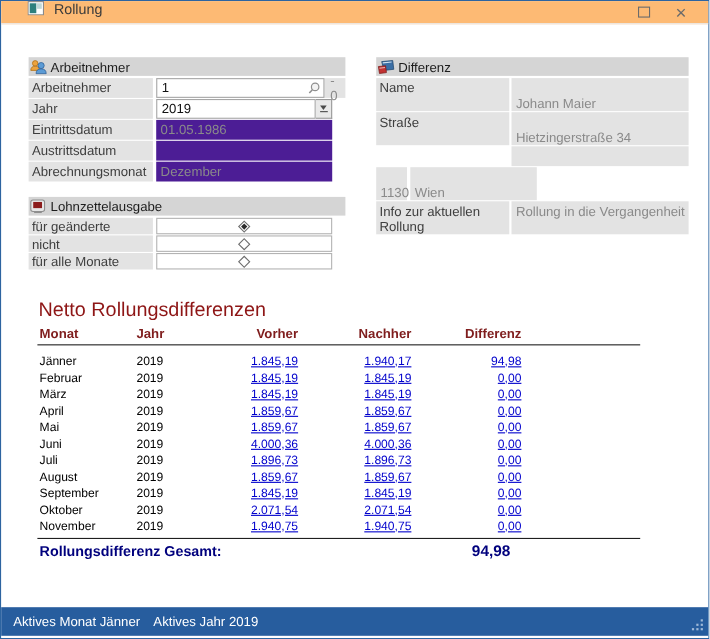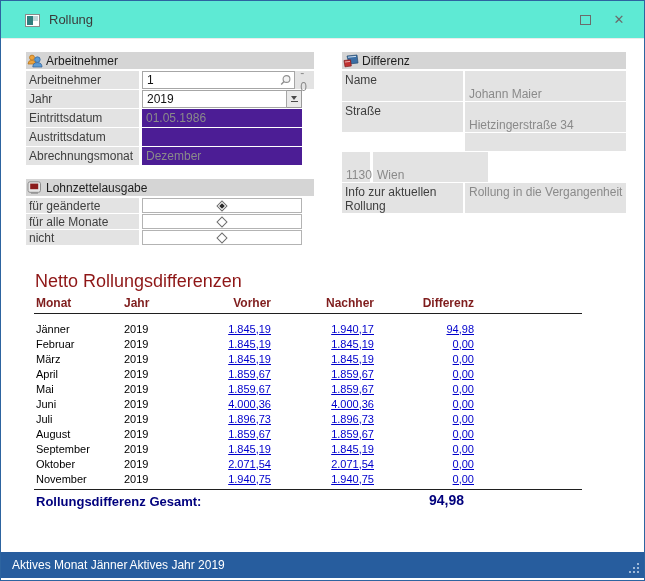--- a/index.html
+++ b/index.html
@@ -3,22 +3,22 @@
 <meta charset="utf-8">
 <style>
   * { margin:0; padding:0; box-sizing:border-box; }
   body { background:#f5f5f5; font-family:"Liberation Sans", sans-serif; }
   .window {
     position:relative; width:645px; height:581px; background:#ffffff;
     border:1px solid #2d64a0; overflow:hidden;
     font-family:"Liberation Sans", sans-serif;
   }
   
-  .titlebar { position:absolute; left:0; top:0; right:0; height:38px; background:#5eead4;
-    border-bottom:1px solid #ececec; display:flex; align-items:center; }
+  .titlebar { position:absolute; left:0; top:0; right:0; height:21px; background:#fdba74;
+    border-bottom:1px solid #ececec; display:flex; }
   .app-icon { margin-left:24px; width:15px; height:13px; display:inline-block; }
   .title-text { margin-left:9px; font-size:13px; color:#3b3b3b; }
   .winbtns { margin-left:auto; display:flex; align-items:center; margin-right:8px; }
   .winbtn { width:34px; height:30px; display:flex; align-items:center; justify-content:center; cursor:default; }
   .max-glyph { width:11px; height:10px; border:1px solid #6b6b6b; }
   .close-glyph { font-size:13px; color:#6b6b6b; line-height:1; }
   
   .section { position:absolute; font-size:12px; }
   .sec-arbeitnehmer { left:25px; top:51px; width:288px; }
   .sec-stammdaten  { left:341px; top:51px; width:284px; }
@@ -74,21 +74,21 @@
     font-size:11px; align-items:center; }
   .cm, .cj { color:#000; }
   .cnum { color:#0000cc; text-decoration:underline; text-align:right; cursor:pointer; }
   .total-row { position:absolute; left:35px; top:491px; width:546px; height:18px; }
   .total-label { font-size:13px; font-weight:bold; color:#00007d; }
   .total-value { position:absolute; left:300px; width:128px; top:0; text-align:right;
     font-size:14px; font-weight:bold; color:#00007d; }
   
   .statusbar { position:absolute; left:0; right:0; top:551px; height:26px; background:#275d9e;
     color:#ffffff; font-size:12px; display:flex; align-items:center; padding-left:11px; }
-  .status-seg2 { margin-left:2px; }
+  .status-seg2 { margin-left:12px; }
   .grip { position:absolute; right:4px; bottom:4px; width:13px; height:13px; }
 </style>
 </head>
 <body>
 
 <div class="window">
 
   <div class="titlebar">
     <span class="app-icon">
       <svg width="15" height="13" viewBox="0 0 15 13">
@@ -208,29 +208,29 @@
     </div>
     <div class="rrow selected">
       <div class="rlabel">für geänderte Monate</div>
       <div class="rval">
         <span class="diamond">
             <span class="diamond-inner"></span>
           </span>
       </div>
     </div>
     <div class="rrow">
-      <div class="rlabel">für alle Monate</div>
+      <div class="rlabel">nicht</div>
       <div class="rval">
         <span class="diamond">
             <span class="diamond-inner"></span>
           </span>
       </div>
     </div>
     <div class="rrow">
-      <div class="rlabel">nicht</div>
+      <div class="rlabel">für alle Monate</div>
       <div class="rval">
         <span class="diamond">
             <span class="diamond-inner"></span>
           </span>
       </div>
     </div>
   </div>
 
   <div class="report-title">Netto Rollungsdifferenzen</div>
 

